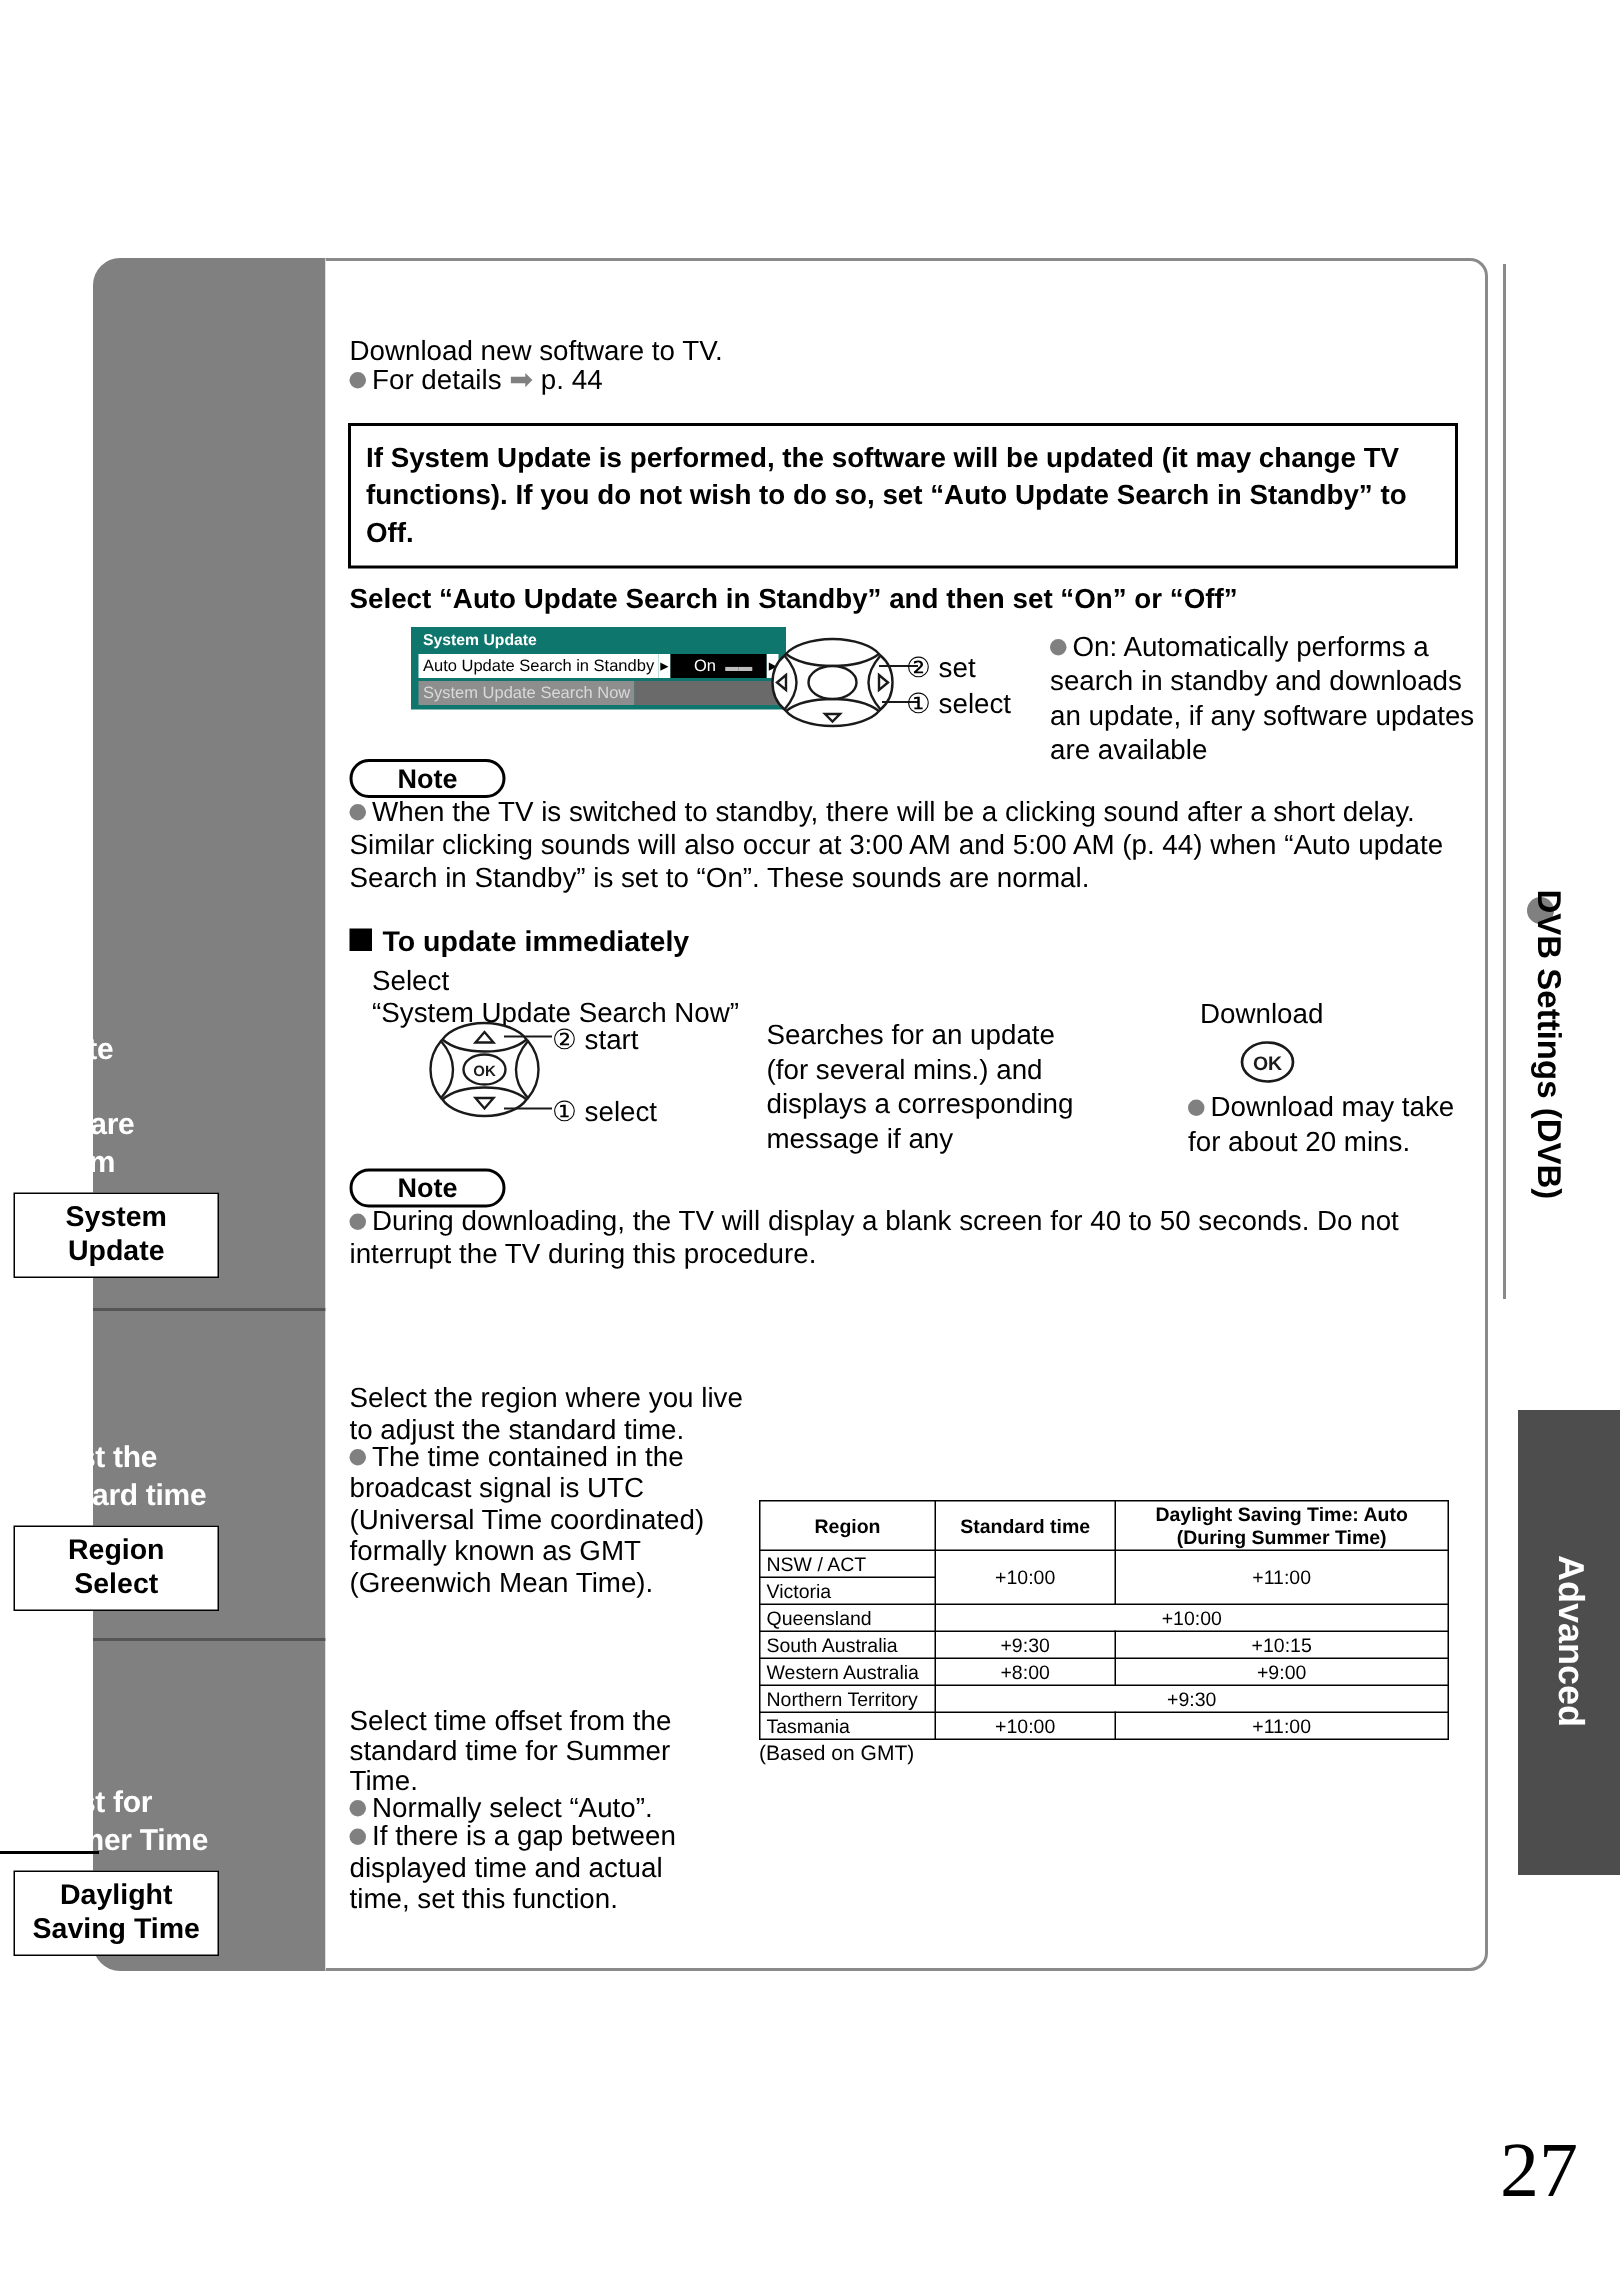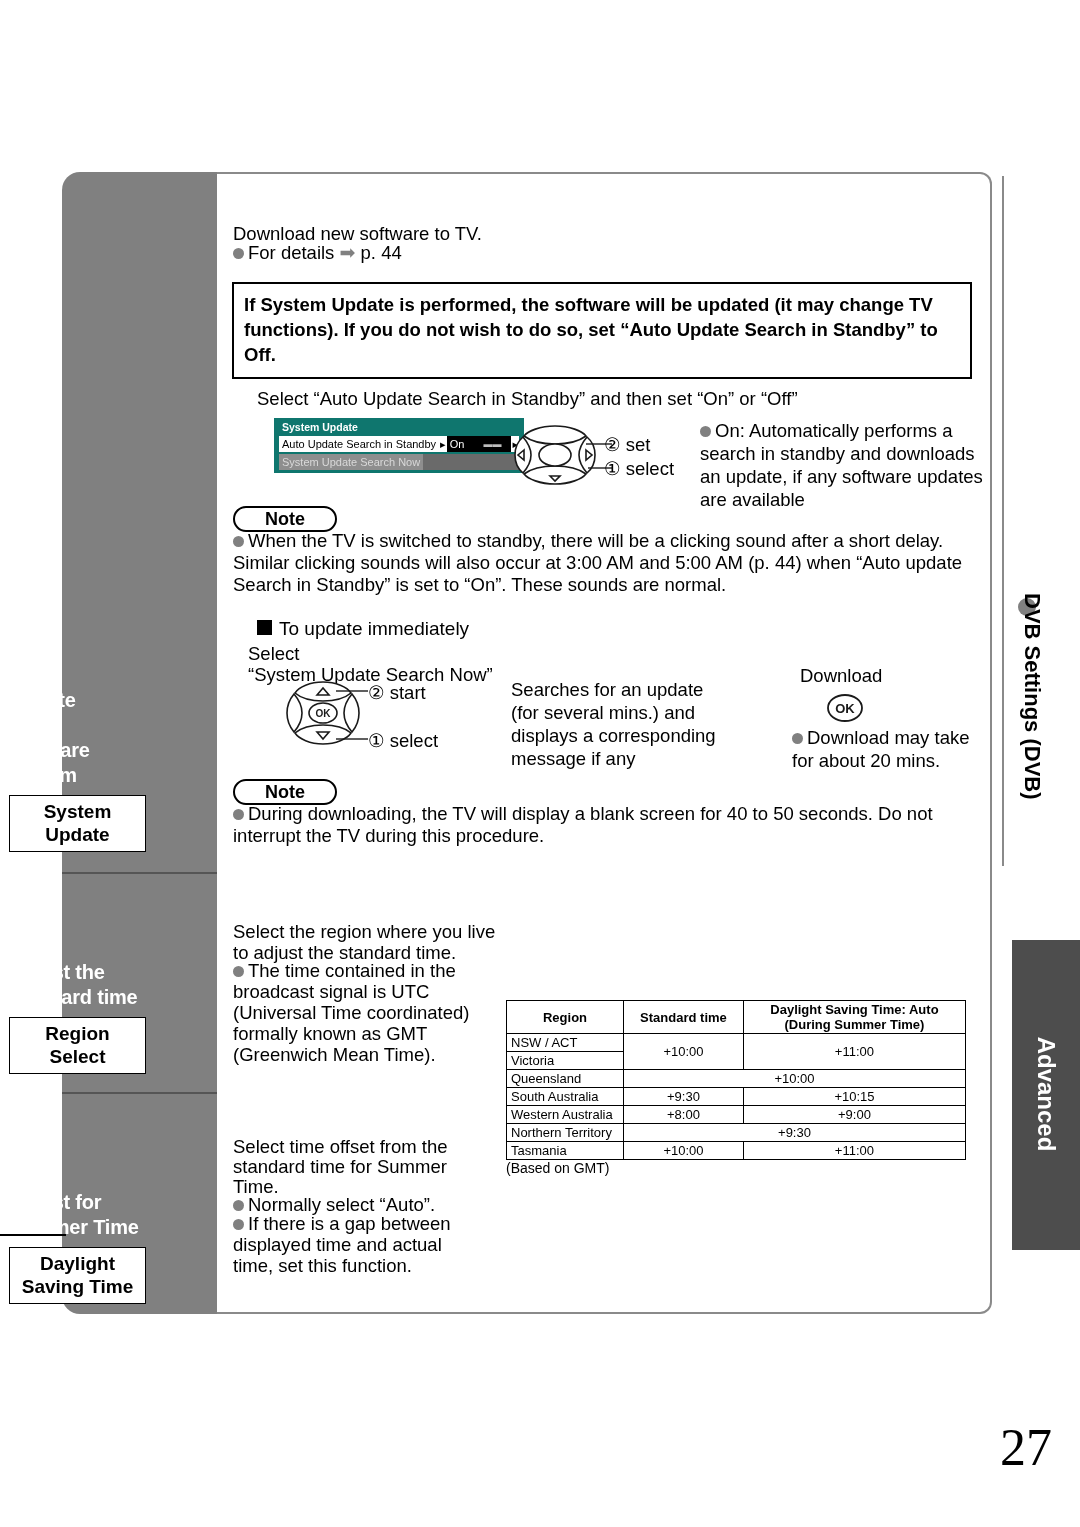--- a/index.html
+++ b/index.html
@@ -33,21 +33,21 @@
 
   
   .white-panel{
     position:absolute;left:217px;top:172px;width:775px;height:1142px;
     background:#fff;border:2px solid #8a8a8a;border-left:none;
     border-radius:0 12px 12px 0;box-sizing:border-box;
   }
 
   
   .t{position:absolute;font-size:18.5px;line-height:23px;color:#000;}
-  .t.b{font-weight:normal;margin-left:24px;}
+  .t.b{font-weight:bold;}
   .bullet{display:inline-block;width:11px;height:11px;border-radius:50%;
     background:#808080;margin-right:4px;vertical-align:0px;}
   .arrow-r{display:inline-block;color:#808080;font-size:19px;line-height:1;}
 
   
   .warn-box{
     position:absolute;left:232px;top:282px;width:740px;
     border:2px solid #000;box-sizing:border-box;padding:8px 10px 10px 10px;
     font-weight:bold;font-size:18.5px;line-height:25px;
   }
@@ -66,21 +66,21 @@
   .osd{
     position:absolute;left:250px;top:418px;width:250px;height:55px;
     background:#0f766e;box-sizing:border-box;padding:3px 5px 4px 5px;margin-left:24px;
   }
   .osd-title{color:#fff;font-weight:bold;font-size:10.5px;line-height:13px;padding-left:3px;}
   .osd-row{display:flex;height:16px;margin-top:2px;align-items:stretch;}
   .osd-lab{background:#fff;color:#000;font-size:11px;line-height:16px;
     padding:0 3px;white-space:nowrap;}
   .osd-lab.dim{background:#8e8e8e;color:#d9d9d9;flex:1;}
   .osd-val{background:#000;color:#fff;font-size:11px;line-height:16px;
-    padding:0 3px;flex:1;position:relative;}
+    padding:0 16px;flex:1;position:relative;}
   .osd-val .dots{position:absolute;right:10px;top:5px;color:#bdbdbd;font-size:9px;line-height:6px;}
   .osd-blank{background:#6a6a6a;flex:1;}
   .osd-pre{background:#fff;color:#000;font-size:11px;line-height:16px;padding:0 1px;}
 
   
   table.rt{position:absolute;left:506px;top:1000px;width:460px;
     border-collapse:collapse;font-size:13px;}
   table.rt td,table.rt th{border:1px solid #000;padding:1px 4px;}
   table.rt th{font-weight:bold;text-align:center;font-size:13px;line-height:15px;}
   table.rt td.reg{text-align:left;width:108px;}

